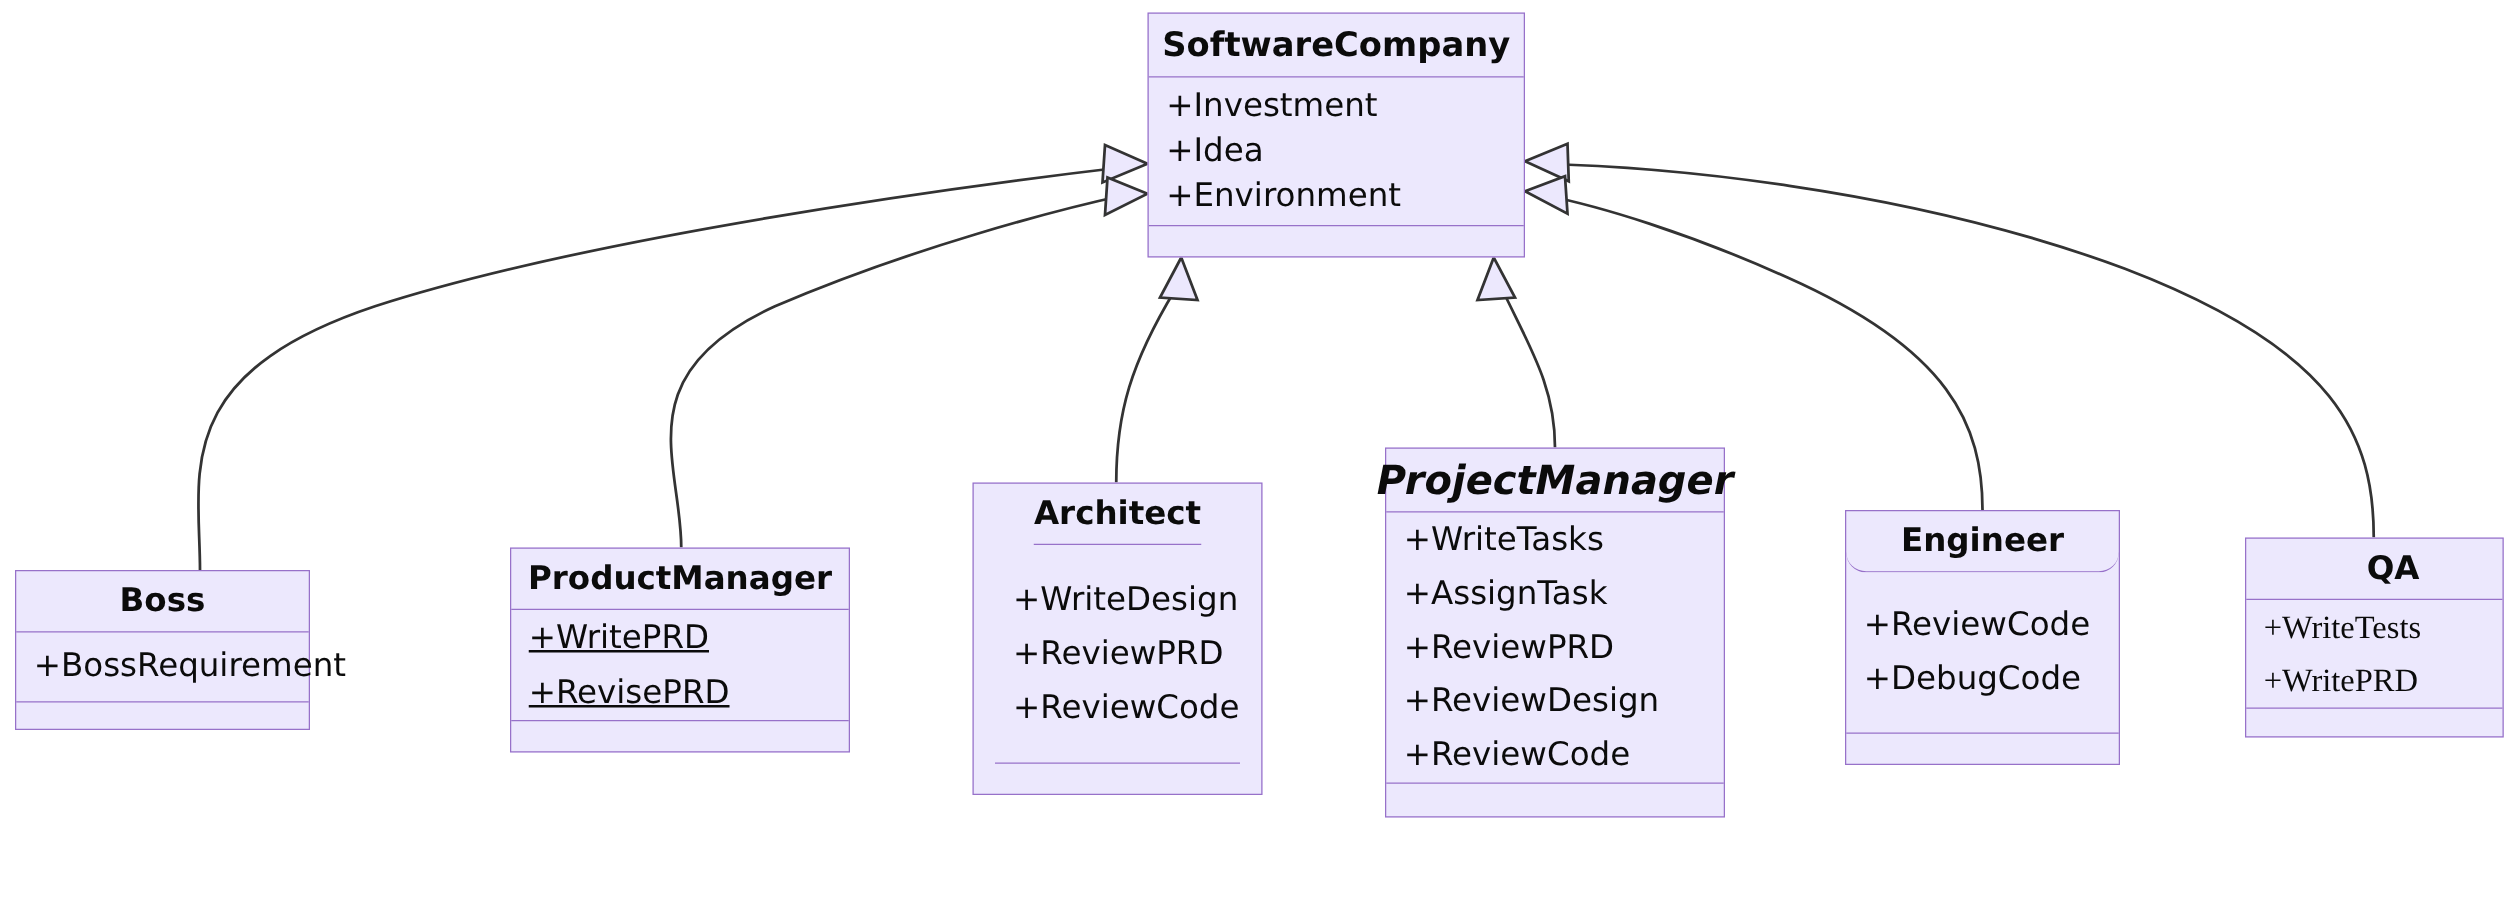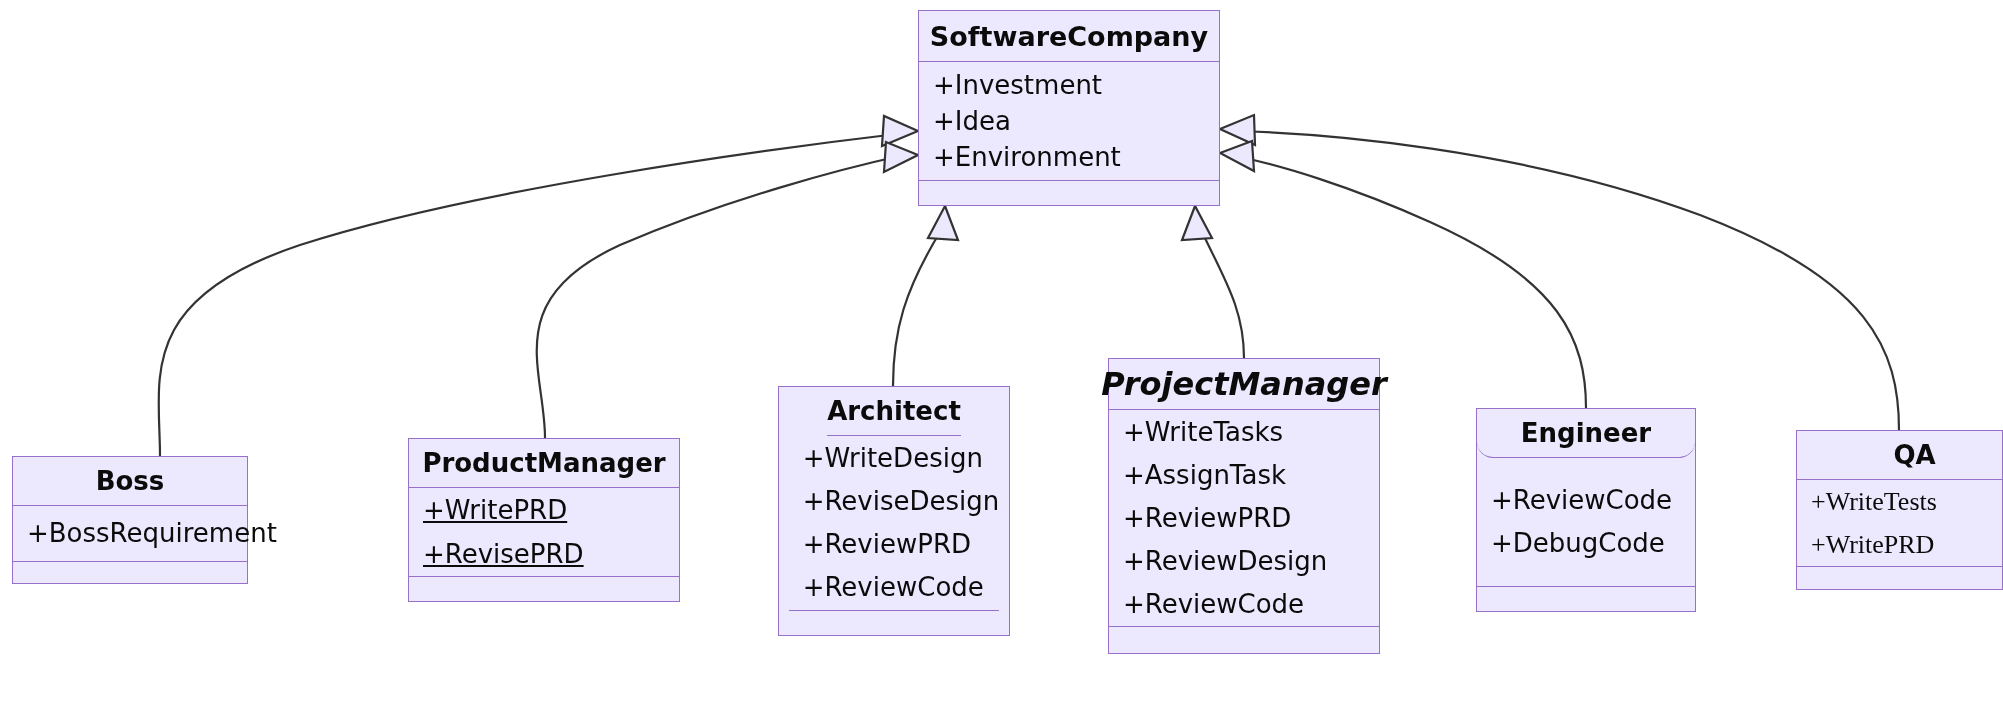--- a/index.html
+++ b/index.html
@@ -129,21 +129,20 @@
       <div class="uml-member">+WritePRD</div>
       <div class="uml-member">+RevisePRD</div>
     </div>
     <div class="uml-methods"></div>
   </div>
 
   <div class="uml-class" id="cls-architect">
     <div class="uml-title">Architect</div>
     <div class="uml-members">
       <div class="uml-member">+WriteDesign</div>
-      <div class="uml-member">+ReviseDesign</div>
       <div class="uml-member">+ReviewPRD</div>
       <div class="uml-member">+ReviewCode</div>
     </div>
     <div class="uml-methods"></div>
   </div>
 
   <div class="uml-class" id="cls-projectmanager">
     <div class="uml-title">ProjectManager</div>
     <div class="uml-members">
       <div class="uml-member">+WriteTasks</div>

